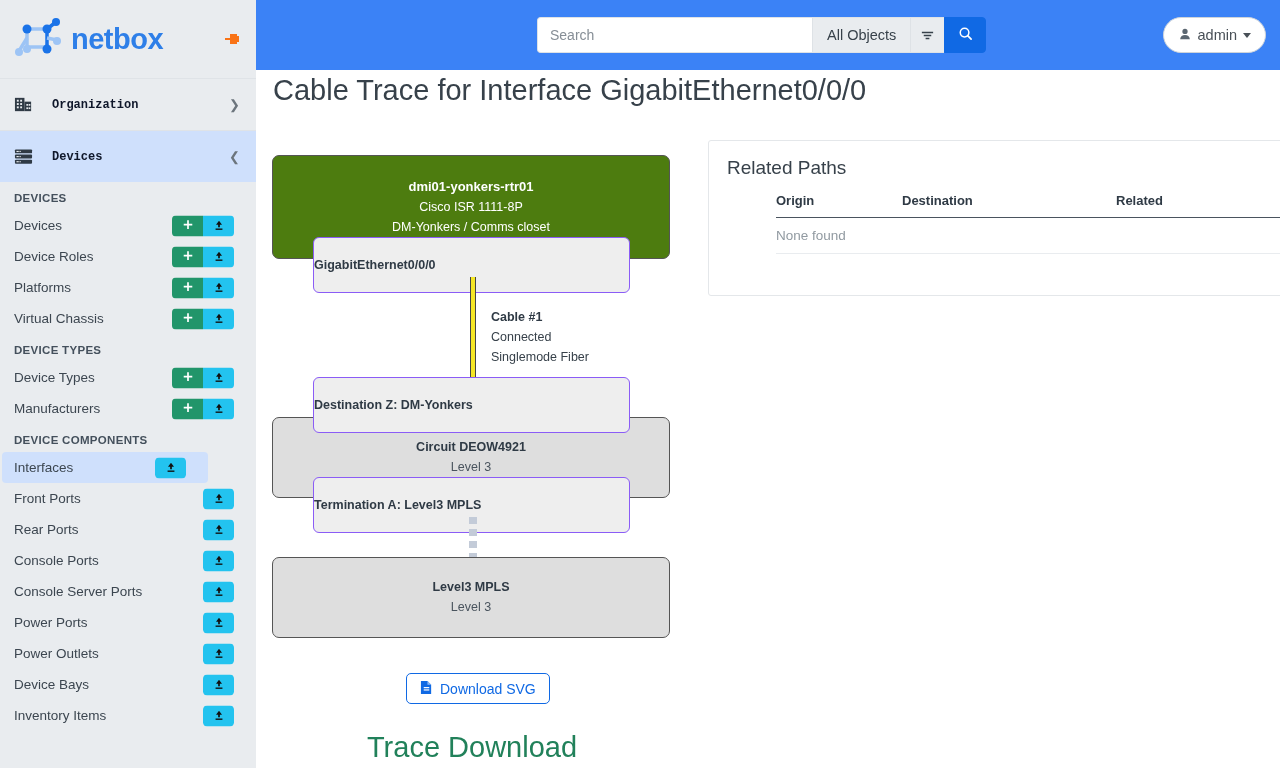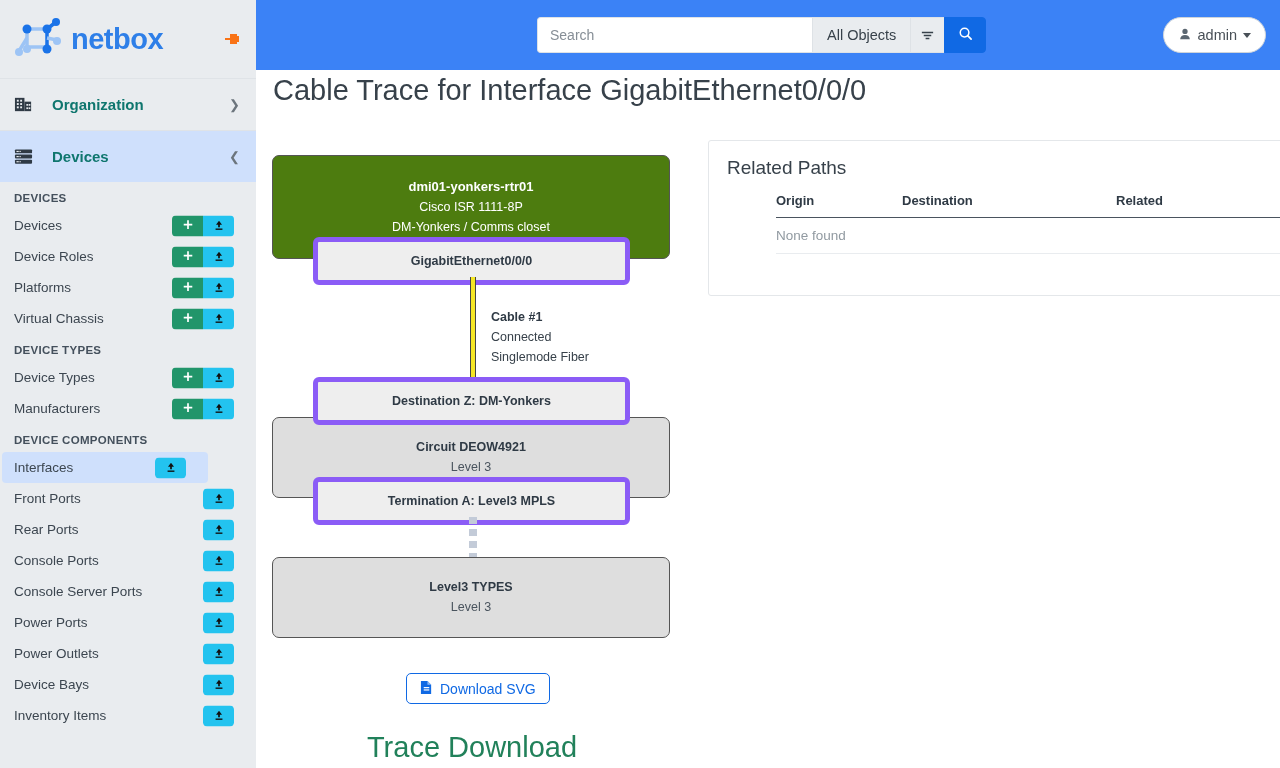--- a/index.html
+++ b/index.html
@@ -33,21 +33,21 @@
   .pin-icon { margin-left: auto; width: 18px; height: 18px; }
 
   .nav-group {
     height: 52px; display: flex; align-items: center;
     padding: 0 16px 0 14px; cursor: pointer;
     border-top: 1px solid #dfe3e7;
   }
   .nav-group.active { background: #cfe0fc; }
   .nav-group .ng-icon { width: 26px; flex: 0 0 auto; display: flex; align-items: center; }
   .nav-group .ng-label {
-    font-size: 15px; font-weight: 700; color: #0f766e; margin-left: 12px;
+    font-size: 12px; font-weight: 700; color: #0f172a; margin-left: 12px; font-family: Liberation Mono, monospace;
   }
   .nav-group .ng-chev { margin-left: auto; color: #6c757d; font-size: 13px; line-height: 1; }
 
   .sec-header {
     font-size: 11.5px; font-weight: 700; letter-spacing: 0.3px;
     color: #44505c; padding: 10px 0 6px 14px; text-transform: uppercase;
   }
   .nav-item {
     position: relative; height: 31px;
     display: flex; align-items: center;
@@ -128,23 +128,23 @@
   .node-device {
     width: 398px; height: 104px; background: #4d7c0f;
     border: 1px solid #555; border-radius: 7px;
     display: flex; flex-direction: column; align-items: center;
     justify-content: center; color: #ffffff; position: relative;
   }
   .nd-title { font-size: 13px; font-weight: 700; line-height: 1.55; }
   .nd-sub { font-size: 12.5px; font-weight: 400; line-height: 1.6; }
 
   .node-term {
-    width: 317px; height: 48px; background: #eeeeee;
-    border: 5px solid #8b5cf6; border-radius: 6px;
-    display: flex; align-items: center; justify-content: center;
+    width: 317px; height: 56px; background: #eeeeee;
+    border: 1px solid #8b5cf6; border-radius: 6px;
+    display: flex; align-items: center; 
     font-size: 12.5px; font-weight: 700; color: #2f3a45;
     position: absolute; left: 41px;
   }
   .node-circuit {
     width: 398px; height: 81px; background: #dedede;
     border: 1px solid #555; border-radius: 7px;
     display: flex; flex-direction: column; align-items: center;
     justify-content: center; position: absolute; left: 0;
   }
   .nc-title { font-size: 12.5px; font-weight: 700; color: #2f3a45; line-height: 1.6; }
@@ -549,21 +549,21 @@
       </div>
 
       <div class="dash-conn" style="left:197px; top:362px;">
         <i></i>
           <i></i>
           <i></i>
           <i></i>
       </div>
 
       <div class="node-provider" style="top:402px;">
-        <div class="nc-title">Level3 TYPES</div>
+        <div class="nc-title">Level3 MPLS</div>
         <div class="nc-sub">Level 3</div>
       </div>
 
       <div class="dl-btn">
         <span>
           <svg viewBox="0 0 14 16" width="13" height="15">
             <path d="M1 1h7l4 4v10H1z" fill="#1069e4"></path>
             <path d="M8 1v4h4z" fill="#8cb8f3"></path>
             <rect x="4" y="7.5" width="6" height="1.3" fill="#fff"></rect>
             <rect x="4" y="10" width="6" height="1.3" fill="#fff"></rect>

